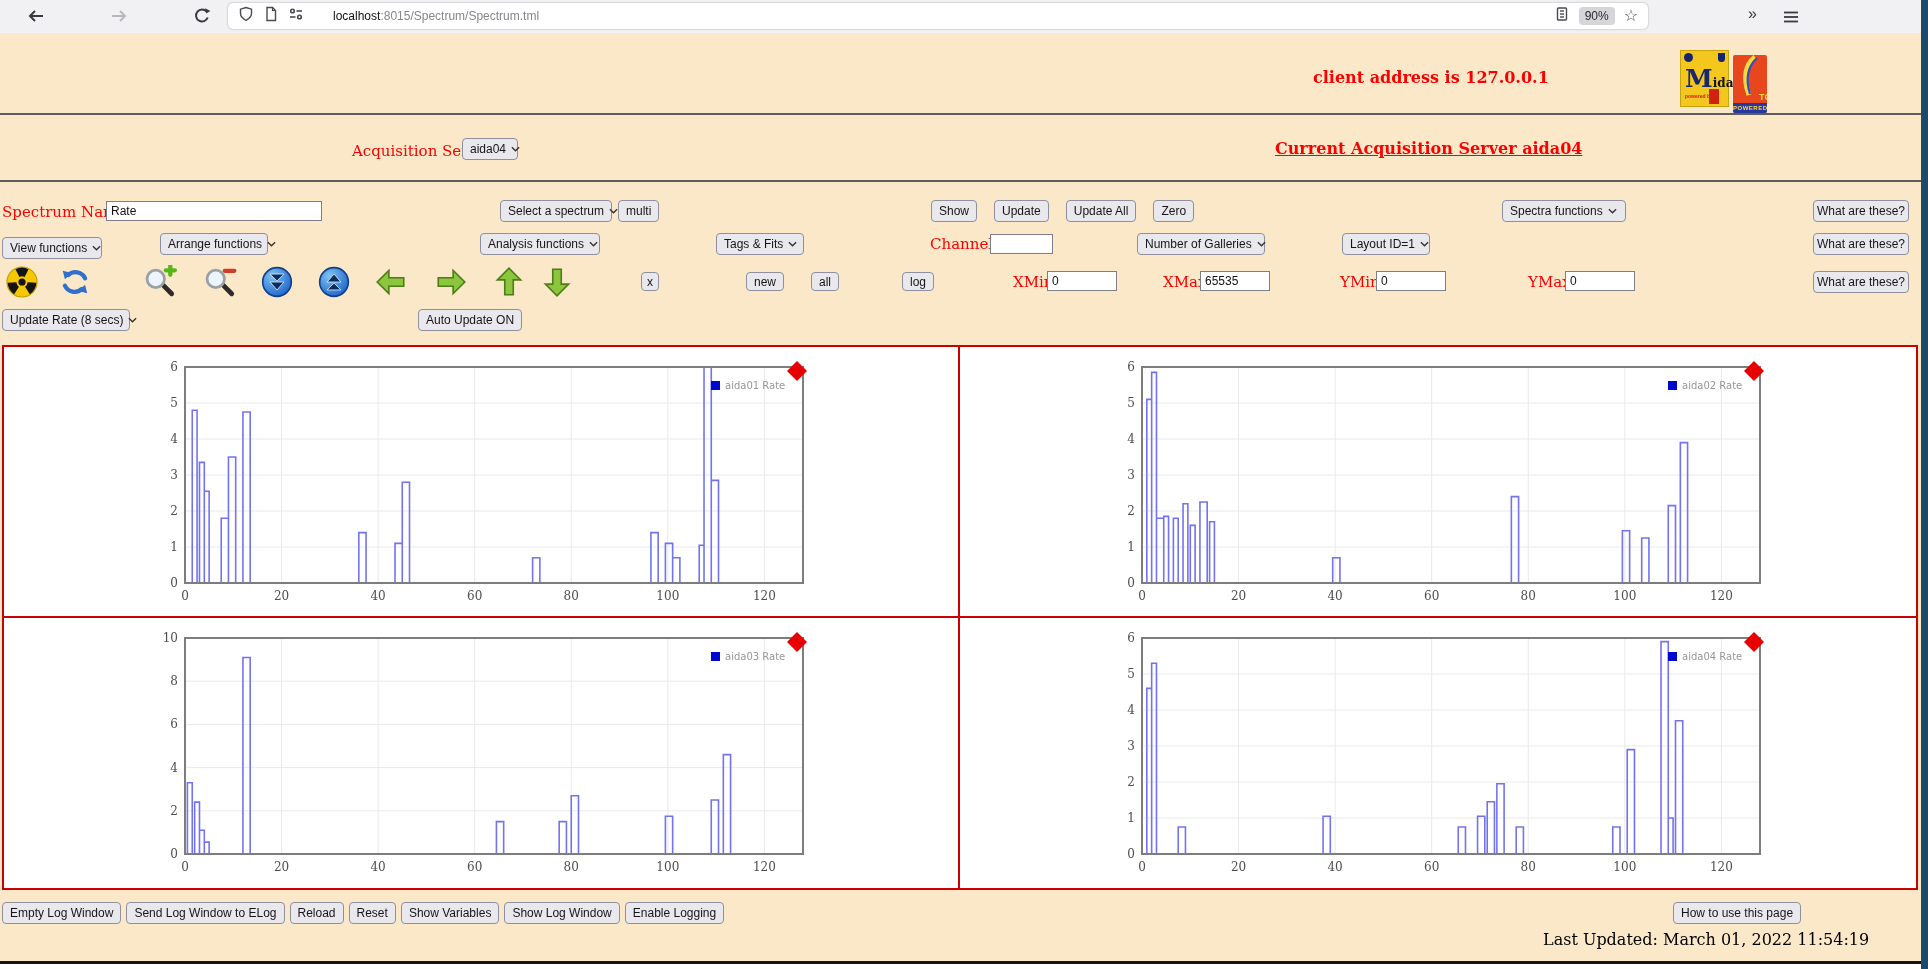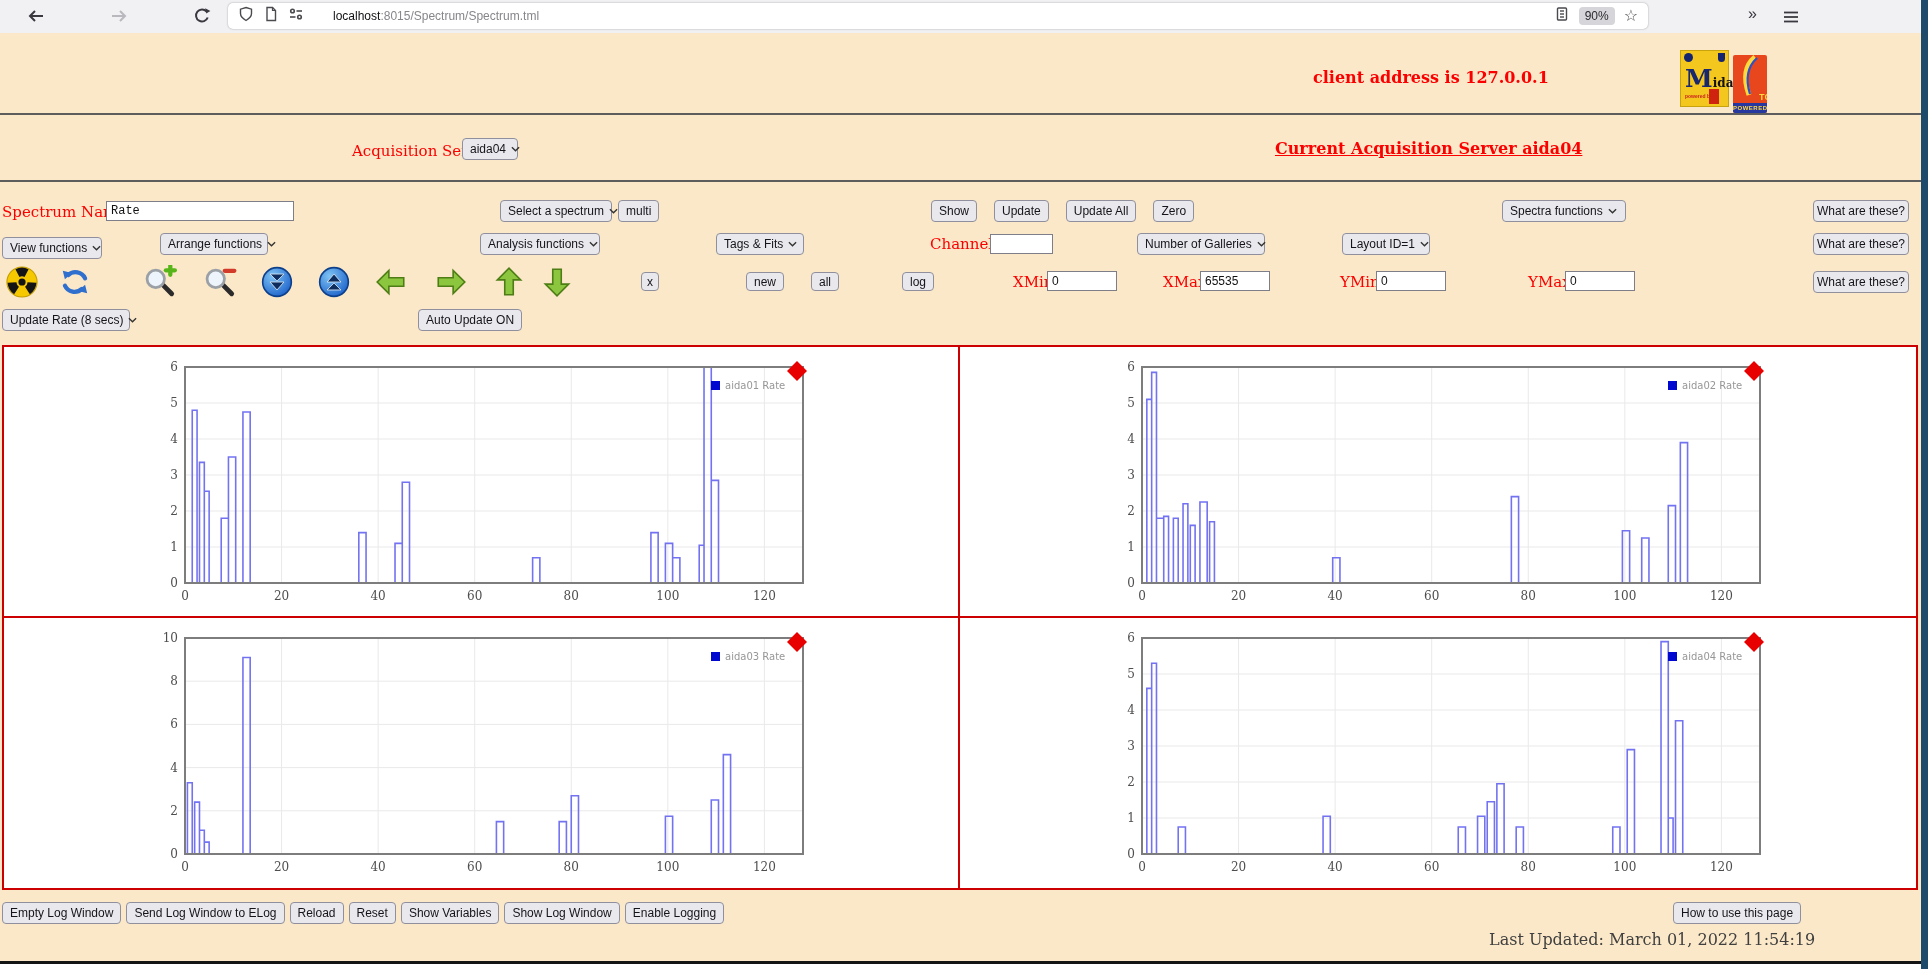--- a/index.html
+++ b/index.html
@@ -57,21 +57,21 @@
   .charts{position:absolute;left:2px;top:312px;width:1912px;height:541px;border:2px solid #cc0000;
           display:grid;grid-template-columns:1fr 1fr;grid-template-rows:1fr 1fr;background:#fff;}
   .cell{background:#fff;display:flex;justify-content:center;align-items:flex-start;
         padding-top:6px;box-sizing:border-box;}
   .cell.br{border-right:2px solid #cc0000;}
   .cell.bb{border-bottom:2px solid #cc0000;}
   svg.chart text.tick{font:12px "DejaVu Serif",serif;fill:#4e4e4e;}
   svg.chart text.legend{font:10px "DejaVu Sans",sans-serif;fill:#979797;}
   
   .footbtns{position:absolute;left:2px;top:869px;display:flex;gap:5px;}
-  .updated{position:absolute;left:1489px;top:897px;font:16px "DejaVu Serif",serif;color:#404040;text-align:right;}
+  .updated{position:absolute;left:1543px;top:897px;font:16px "DejaVu Serif",serif;color:#000000;text-align:right;}
   .blackrule{position:absolute;left:0;top:928px;width:1921px;height:3px;background:#141414;}
   .whitebottom{position:absolute;left:0;top:931px;width:1921px;height:5px;background:#fff;}
   .edge{position:absolute;right:0;top:0;width:7px;height:969px;background:#1d4a6a;}
 </style>
 </head>
 <body>
 
 <div class="screen">
 
   <div class="chrome">
@@ -160,21 +160,21 @@
       <span>aida04</span>
       <svg class="chev" viewBox="0 0 10 6">
           <path d="M1 1 L5 5 L9 1" stroke="#333" stroke-width="1.5" fill="none"></path>
         </svg>
     </div>
     <div class="rb" style="left:1275px;top:106px">Current Acquisition Server aida04</div>
 
     <div class="rule" style="top:147px"></div>
 
     <div class="rl" style="left:2px;top:170px">Spectrum Name:</div>
-    <input class="tinput" style="left: 106px; top: 168px; width: 188px; font-family: Liberation Mono, monospace;" value="Rate">
+    <input class="tinput" style="left: 106px; top: 168px; width: 216px;" value="Rate">
     <div class="select abs" style="left:500px;top:167px;width:112px">
       <span>Select a spectrum</span>
       <svg class="chev" viewBox="0 0 10 6">
           <path d="M1 1 L5 5 L9 1" stroke="#333" stroke-width="1.5" fill="none"></path>
         </svg>
     </div>
     <button class="btn abs" style="left:618px;top:167px">multi</button>
     <div class="btngroup" style="left:931px;top:167px">
       <button class="btn">Show</button>
       <button class="btn">Update</button>

